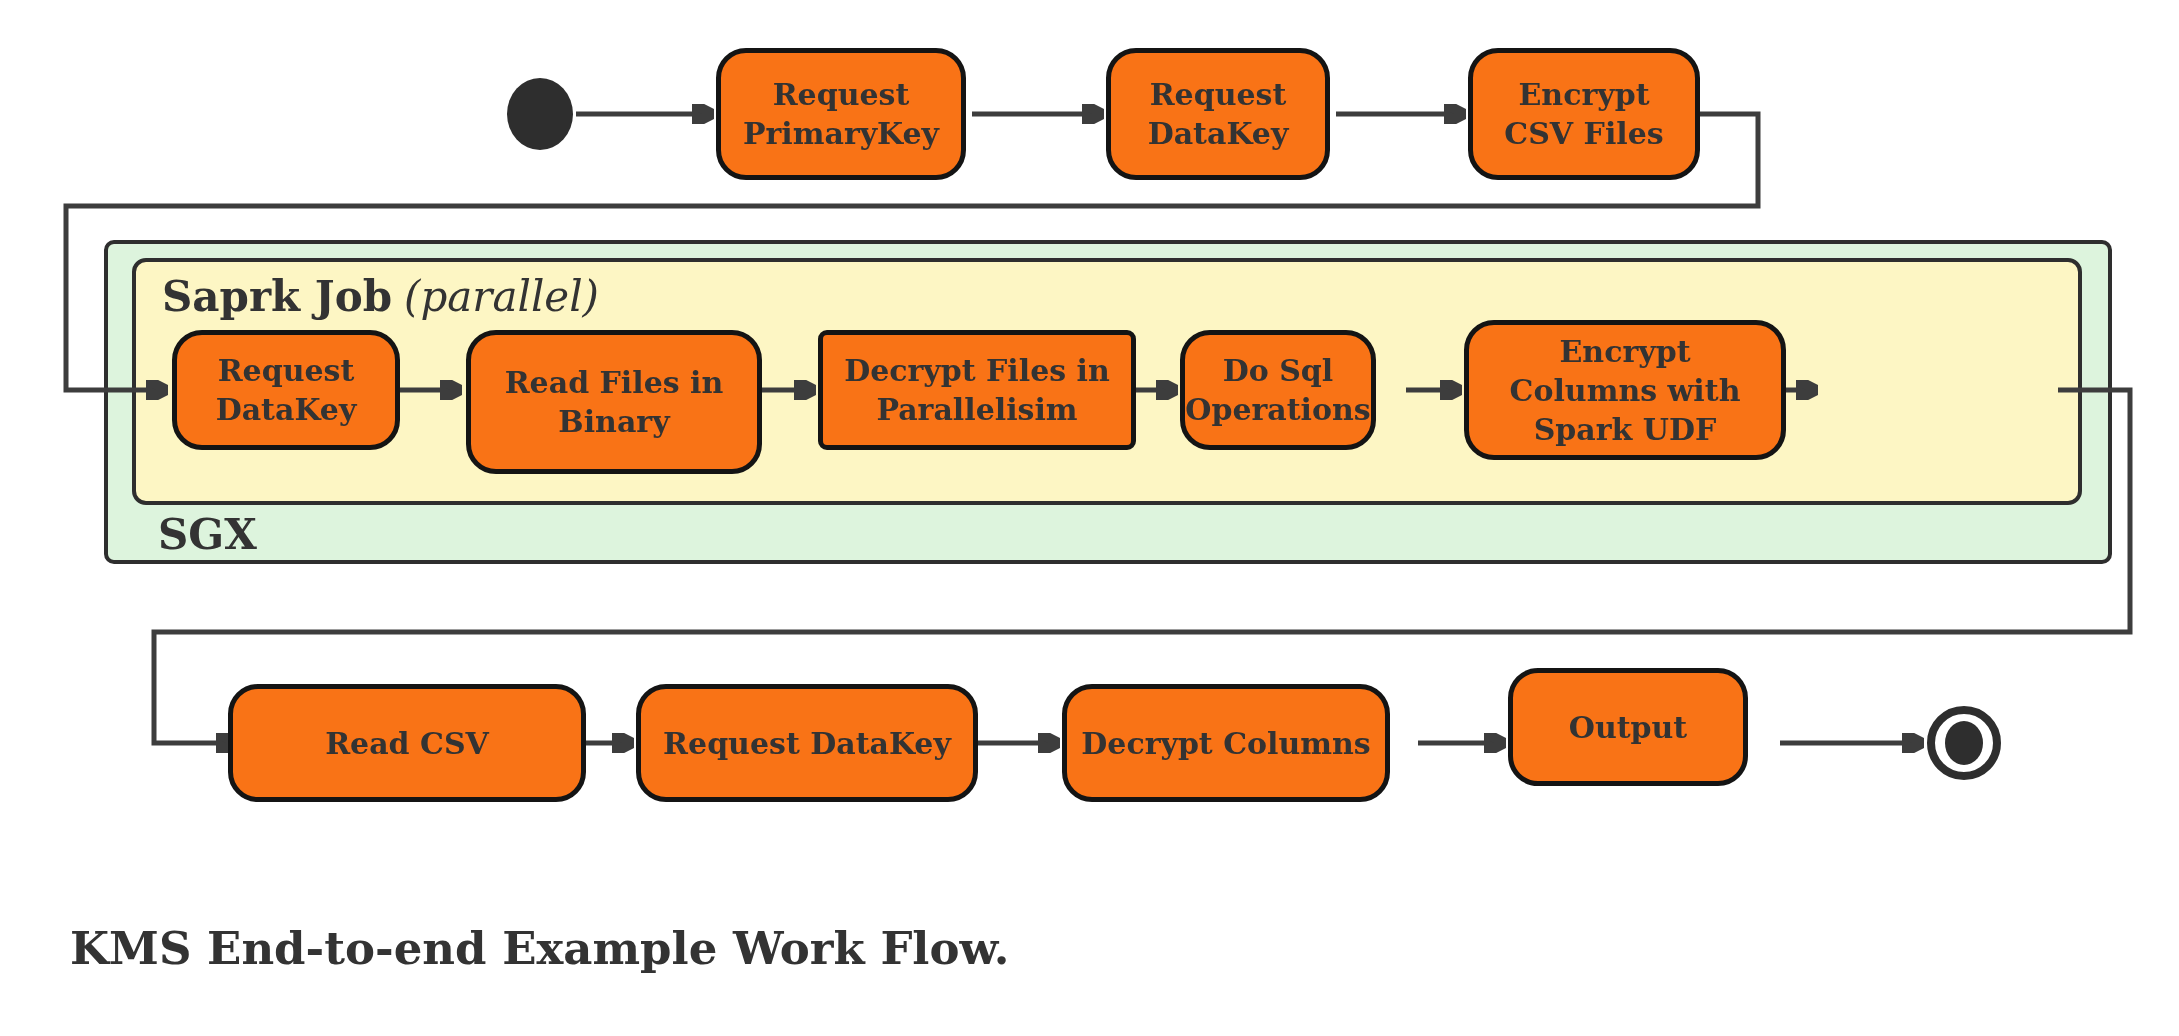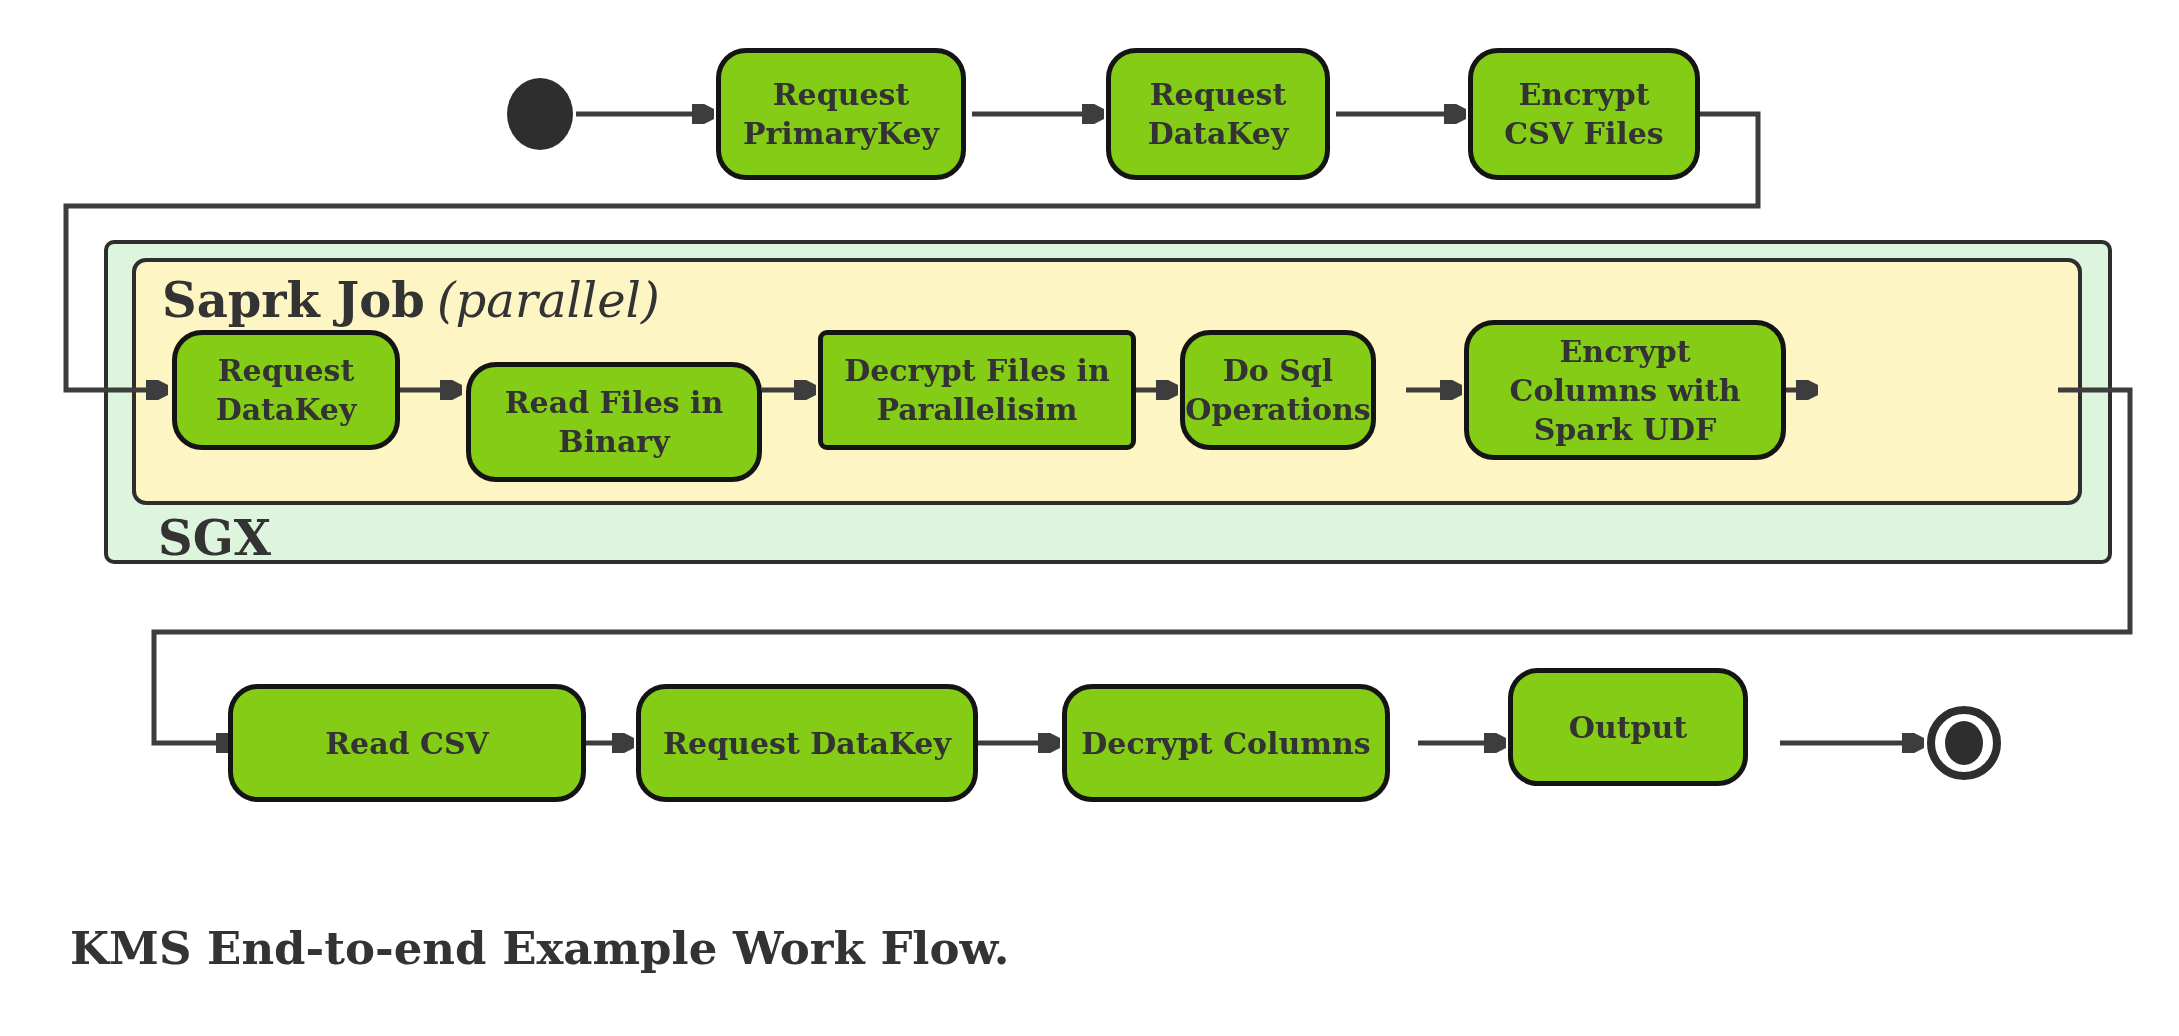--- a/index.html
+++ b/index.html
@@ -17,52 +17,52 @@
     border: 4px solid #2e2e2e;
     border-radius: 10px;
     box-sizing: border-box;
   }
   .container.green  { left: 104px; top: 240px; width: 2008px; height: 324px; background: #ddf4dd; }
   .container.yellow { left: 132px; top: 258px; width: 1950px; height: 247px; background: #fdf6c4; border-radius: 14px; }
   .container-label {
     position: absolute;
     color: #333333;
     font-weight: bold;
-    font-size: 48px;
+    font-size: 42px;
     white-space: nowrap;
   }
   .label-spark { left: 162px; top: 272px; }
   .label-spark .qualifier { font-weight: normal; font-style: italic; margin-left: 12px; }
   .label-sgx { left: 158px; top: 510px; }
   
   svg.edges { position: absolute; left: 0; top: 0; pointer-events: none; }
   svg.edges path { fill: none; stroke: #3d3d3d; stroke-width: 5; }
   
   .node {
     position: absolute;
     box-sizing: border-box;
-    background: #84cc16;
+    background: #f97316;
     border: 5px solid #141414;
     border-radius: 30px;
     display: flex;
     align-items: center;
     justify-content: center;
     text-align: center;
     color: #333333;
     font-weight: bold;
     font-size: 30px;
     line-height: 1.3;
     white-space: pre-line;
     padding: 0 8px;
   }
   .n-top1 { left: 716px;  top: 48px;  width: 250px; height: 132px; }
   .n-top2 { left: 1106px; top: 48px;  width: 224px; height: 132px; }
   .n-top3 { left: 1468px; top: 48px;  width: 232px; height: 132px; }
   .n-mid1 { left: 172px;  top: 330px; width: 228px; height: 120px; }
-  .n-mid2 { left: 466px;  top: 330px; width: 296px; height: 120px; margin-top: 32px; }
+  .n-mid2 { left: 466px;  top: 330px; width: 296px; height: 144px; }
   .n-mid3 { left: 818px;  top: 330px; width: 318px; height: 120px; border-radius: 9px; }
   .n-mid4 { left: 1180px; top: 330px; width: 196px; height: 120px; }
   .n-mid5 { left: 1464px; top: 320px; width: 322px; height: 140px; }
   .n-mid6 { left: 1820px; top: 336px; width: 238px; height: 108px; }
   .n-bot1 { left: 228px;  top: 684px; width: 358px; height: 118px; }
   .n-bot2 { left: 636px;  top: 684px; width: 342px; height: 118px; }
   .n-bot3 { left: 1062px; top: 684px; width: 328px; height: 118px; }
   .n-bot4 { left: 1508px; top: 668px; width: 240px; height: 118px; }
   
   .start-node {

